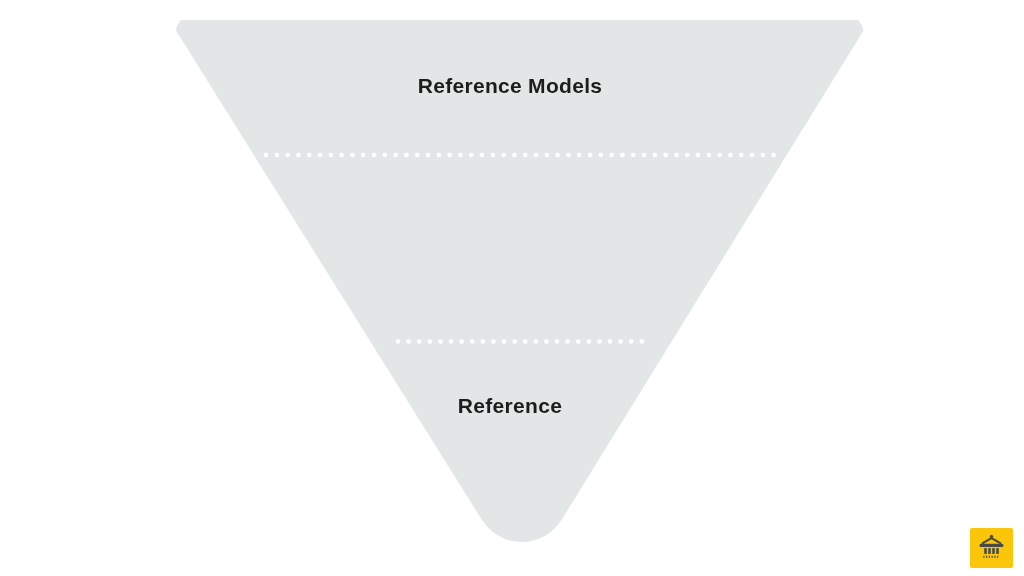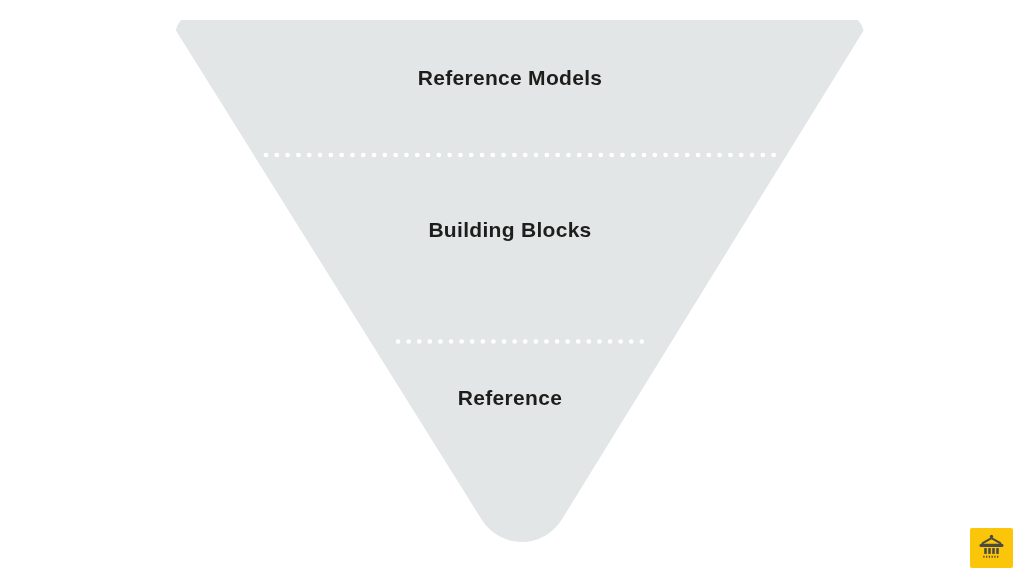--- a/index.html
+++ b/index.html
@@ -28,20 +28,21 @@
     left: 510px;
     transform: translateX(-50%);
     font-family: "Liberation Sans", sans-serif;
     font-weight: bold;
     font-size: 21px;
     line-height: 24px;
     letter-spacing: 0.3px;
     color: #1d1d1b;
     white-space: nowrap;
     text-align: left;
+    margin-top: 8px;
   }
   .label-reference-models { top: 66px; }
   .label-building-blocks  { top: 218px; }
   .label-blueprints       { top: 386px; }
   .brand-badge {
     position: absolute;
     left: 970px;
     top: 528px;
     width: 43px;
     height: 40px;
@@ -66,21 +67,20 @@
              A 22 22 0 0 1 181 20
              Z" fill="#E2E6E7"></path>
 
     <line x1="266" y1="155" x2="781" y2="155" stroke="#ffffff" stroke-width="4.6" stroke-linecap="round" stroke-dasharray="0.1 10.7"></line>
 
     <line x1="398" y1="341.5" x2="652" y2="341.5" stroke="#ffffff" stroke-width="4.6" stroke-linecap="round" stroke-dasharray="0.1 10.5"></line>
   </svg>
 
   <div class="level-label label-reference-models">Reference Models</div>
 
-  <div class="level-label label-building-blocks">Building Blocks</div>
 
   <div class="level-label label-blueprints">Reference</div>
 
   <div class="brand-badge">
     <svg width="43" height="40" viewBox="0 0 43 40" xmlns="http://www.w3.org/2000/svg">
       <rect x="0" y="0" width="43" height="40" rx="2" fill="#FBC609"></rect>
       <g transform="translate(8.5,6.5)" stroke="#4A4A43" fill="none">
 
         <circle cx="13" cy="2" r="1.7" fill="#4A4A43" stroke="none"></circle>
 

